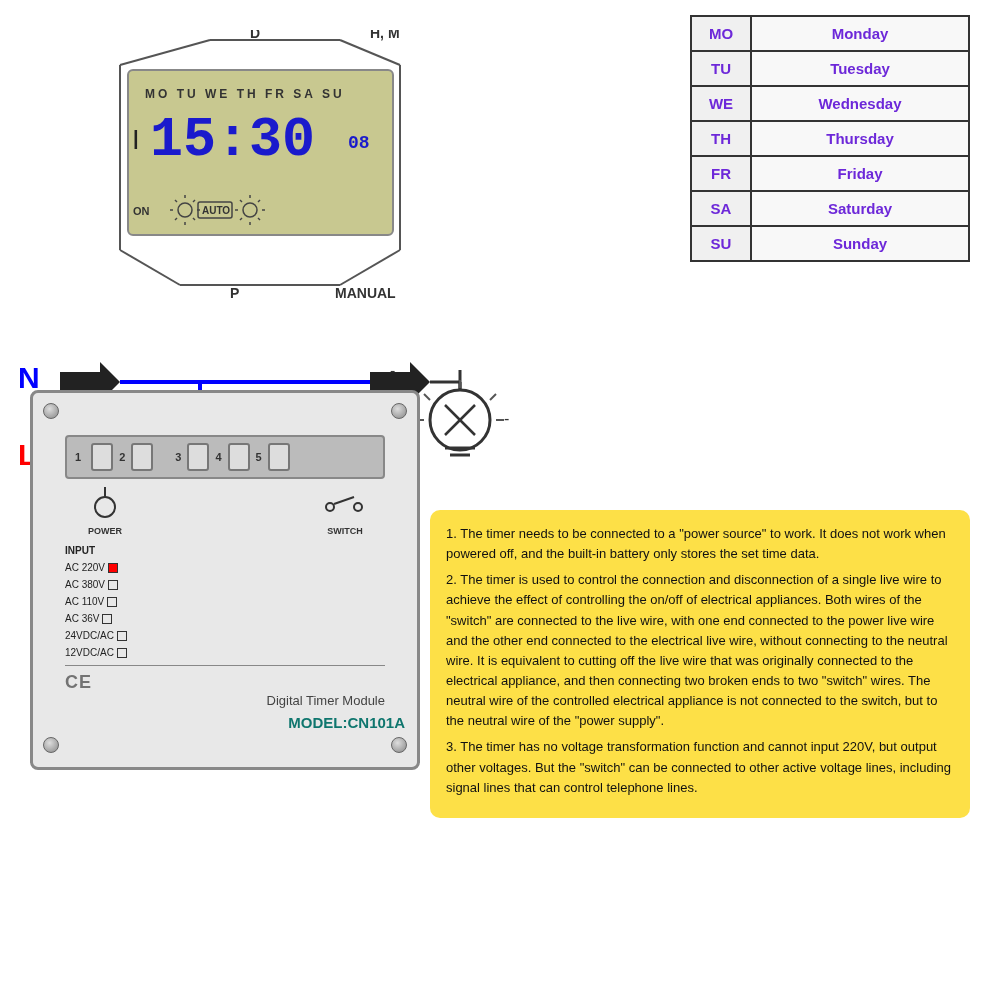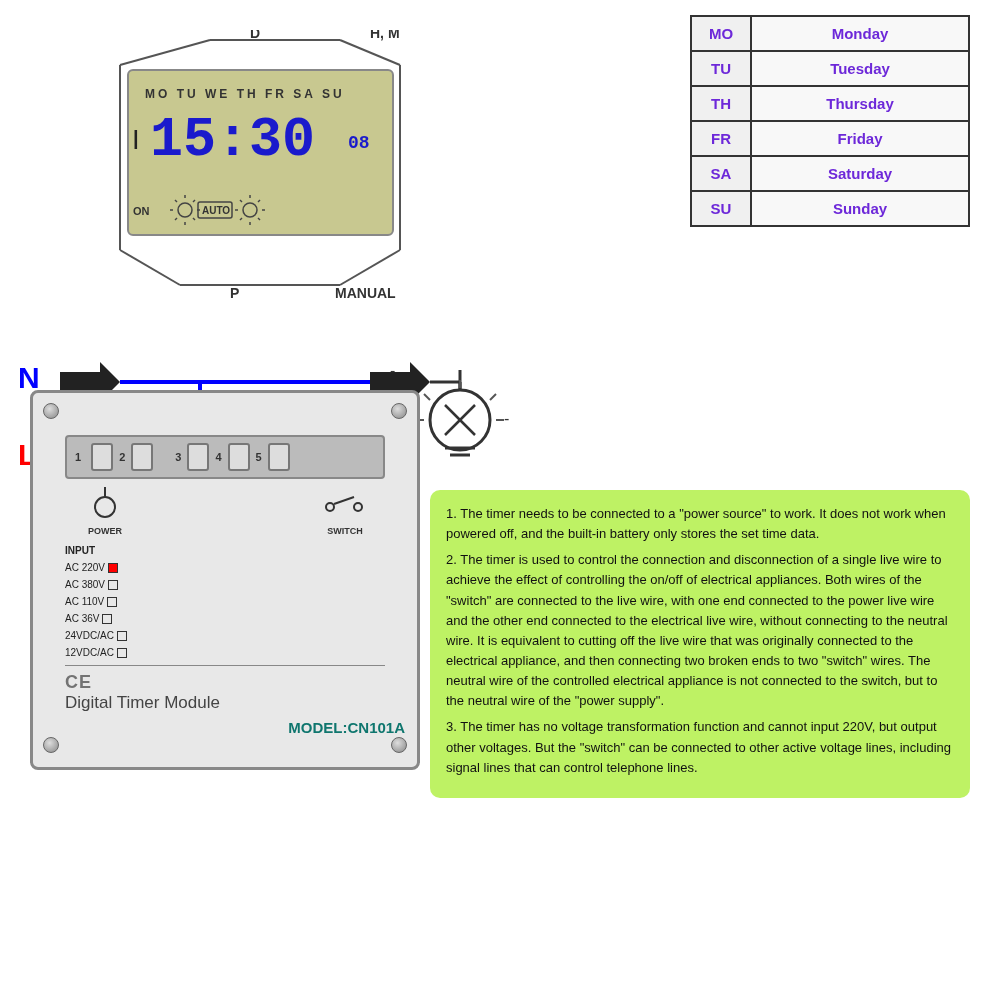--- a/index.html
+++ b/index.html
@@ -72,24 +72,24 @@
       height: 16px;
       border-radius: 50%;
       background: radial-gradient(circle at 40% 35%, #ddd, #888);
       border: 1px solid #666;
       display: inline-block;
     }
 
     
     .info-box {
       position: absolute;
-      top: 490px;
+      top: 510px;
       left: 430px;
       width: 540px;
-      background: #bef264;
+      background: #fde047;
       border-radius: 10px;
       padding: 14px 16px;
       font-size: 13px;
       line-height: 1.55;
       color: #111;
     }
 
     .info-box p {
       margin-bottom: 6px;
     }
@@ -100,20 +100,24 @@
 <div class="day-table-section">
   <table class="day-table">
     <tbody>
         <tr>
       <td>MO</td>
       <td>Monday</td>
     </tr>
     <tr>
       <td>TU</td>
       <td>Tuesday</td>
+    </tr>
+    <tr>
+      <td>WE</td>
+      <td>Wednesday</td>
     </tr>
     <tr>
       <td>TH</td>
       <td>Thursday</td>
     </tr>
     <tr>
       <td>FR</td>
       <td>Friday</td>
     </tr>
     <tr>
@@ -293,21 +297,21 @@
       <div>AC 36V  <span style="display:inline-block;width:10px;height:10px;border:1px solid #333;vertical-align:middle;"></span></div>
       <div>24VDC/AC <span style="display:inline-block;width:10px;height:10px;border:1px solid #333;vertical-align:middle;"></span></div>
       <div>12VDC/AC <span style="display:inline-block;width:10px;height:10px;border:1px solid #333;vertical-align:middle;"></span></div>
     </div>
   </div>
 
   <div style="border-top:1px solid #888; margin:4px 20px;"></div>
 
   <div style="padding:2px 20px;">
     <div style="font-size:18px; font-weight:bold; color:#737373; letter-spacing:1px;">CE</div>
-    <div style="font-size:17px; text-align:left; color:#444;">Digital Timer Module</div>
+    <div style="font-size:13px; text-align:right; color:#444;">Digital Timer Module</div>
   </div>
 
   <div style="font-size:15px; font-weight:bold; text-align:right; color:#0f766e; margin-top:4px;">MODEL:CN101A</div>
 </div>
 
 <div class="info-box">
   <p>1. The timer needs to be connected to a "power source" to work. It does not work when powered off, and the built-in battery only stores the set time data.</p>
   <p>2. The timer is used to control the connection and disconnection of a single live wire to achieve the effect of controlling the on/off of electrical appliances. Both wires of the "switch" are connected to the live wire, with one end connected to the power live wire and the other end connected to the electrical live wire, without connecting to the neutral wire. It is equivalent to cutting off the live wire that was originally connected to the electrical appliance, and then connecting two broken ends to two "switch" wires. The neutral wire of the controlled electrical appliance is not connected to the switch, but to the neutral wire of the "power supply".</p>
   <p>3. The timer has no voltage transformation function and cannot input 220V, but output other voltages. But the "switch" can be connected to other active voltage lines, including signal lines that can control telephone lines.</p>
 </div>

